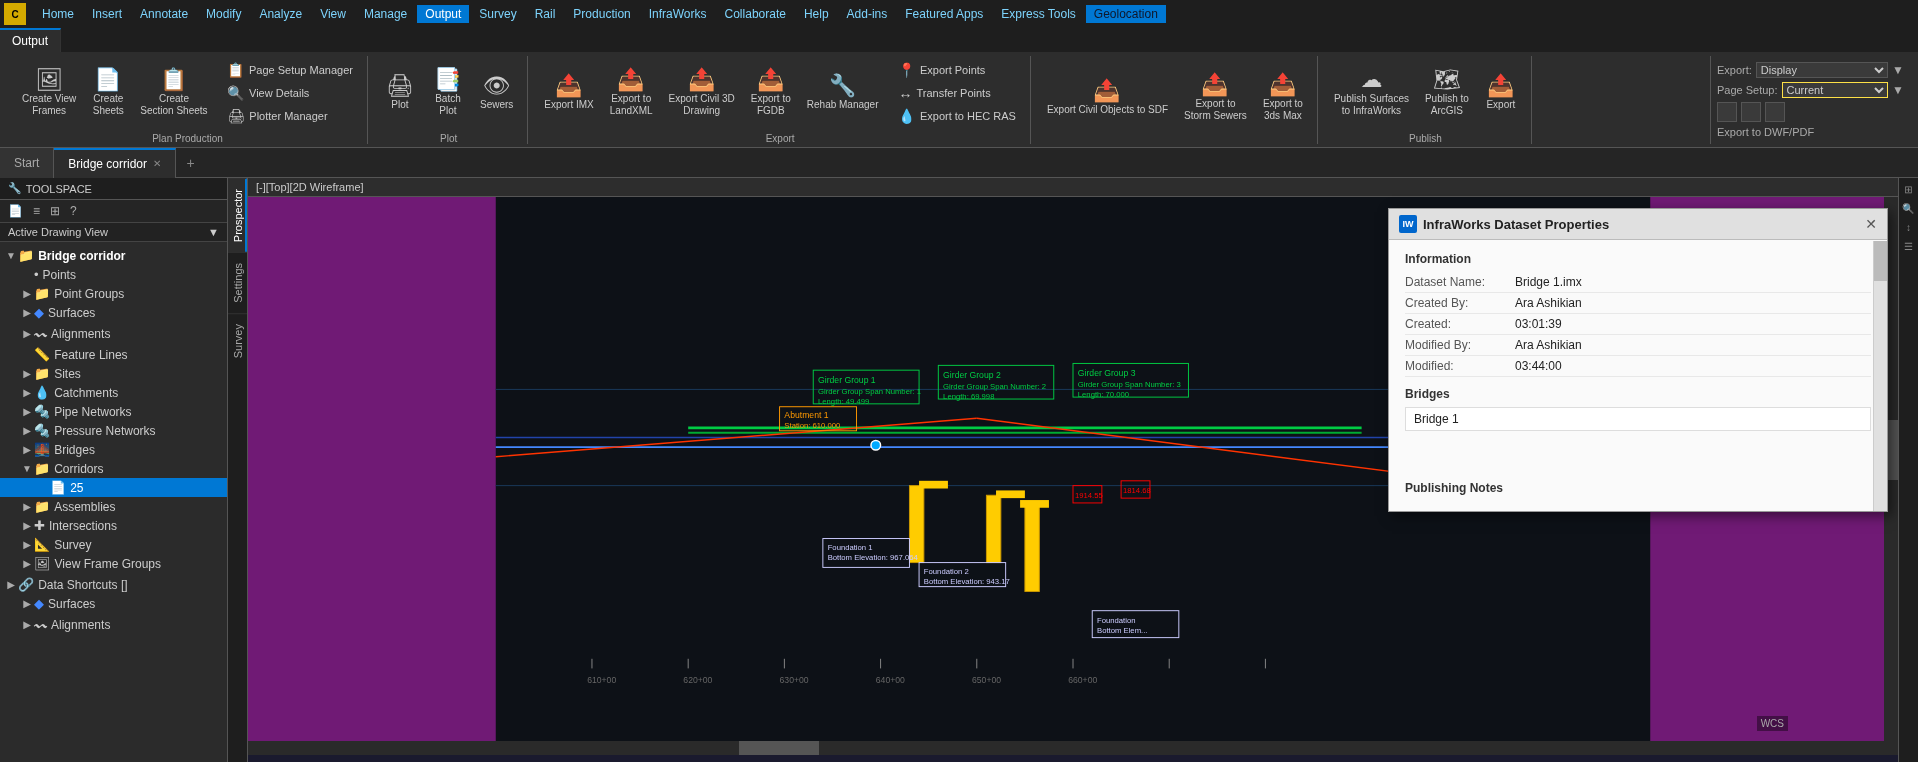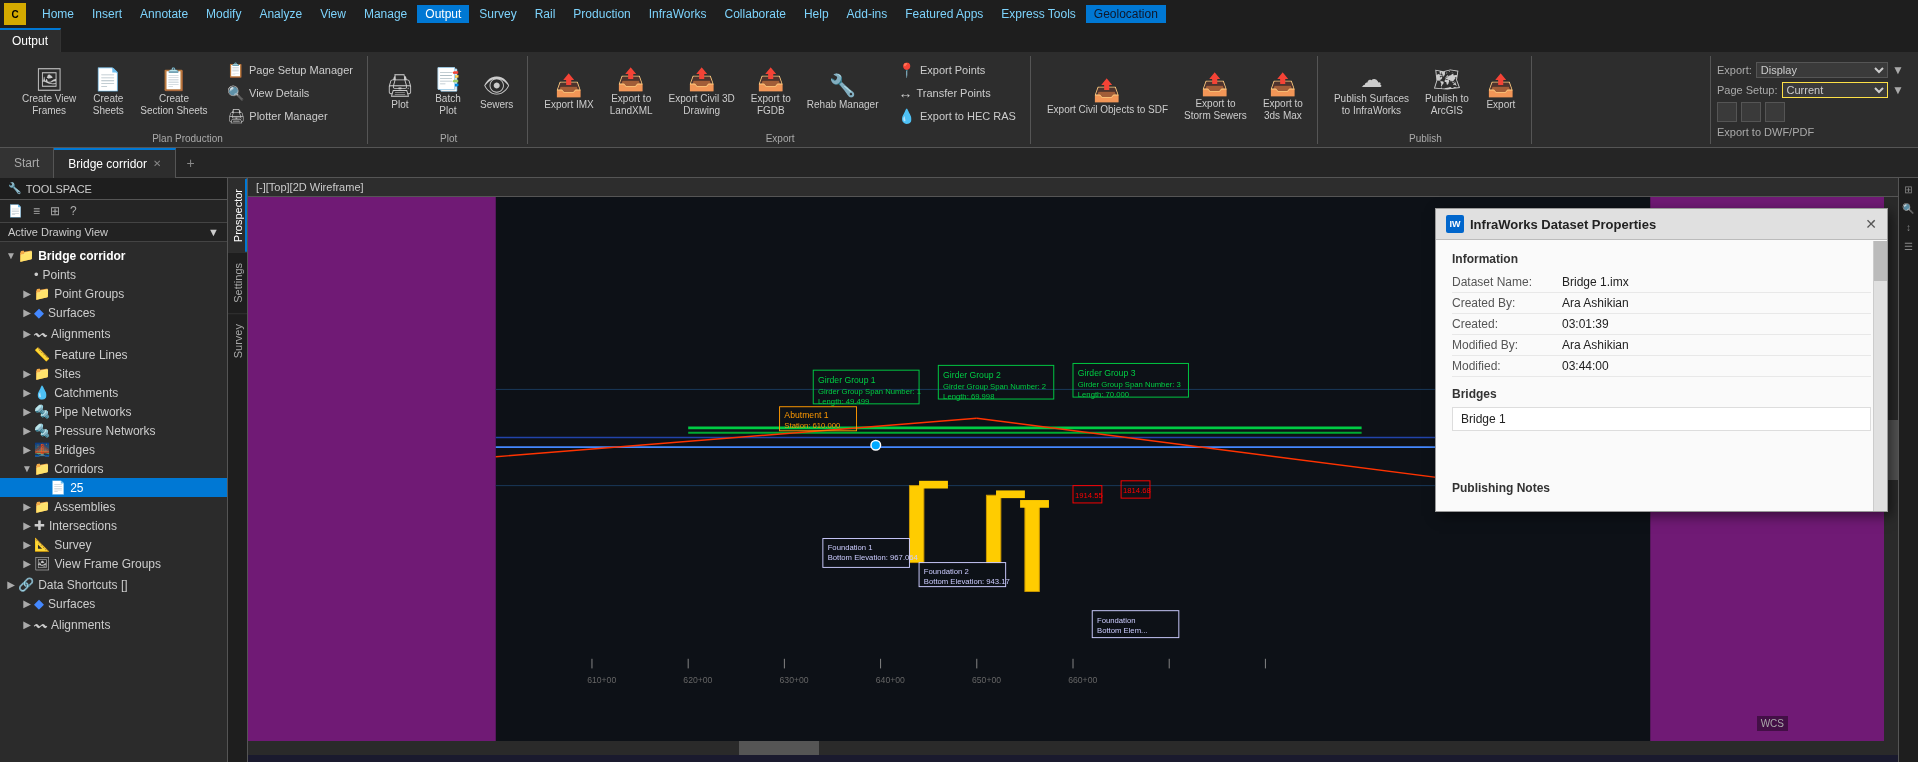--- a/index.html
+++ b/index.html
@@ -62,21 +62,21 @@
     #canvas-toolbar { background: #2d2d2d; border-bottom: 1px solid #555; padding: 3px 8px; font-size: 11px; color: #ccc; display: flex; align-items: center; gap: 8px; }
     #canvas { width: 100%; height: calc(100% - 26px); position: relative; background: #701a75; }
 
     
     #compass { position: absolute; top: 20px; right: 20px; width: 80px; height: 80px; }
 
     
     #right-sidebar { width: 18px; background: #1e1e1e; border-left: 1px solid #555; display: flex; flex-direction: column; }
 
     
-    #iw-dialog { position: absolute; top: 60px; right: 40px; width: 453px; background: #f0f0f0; border: 1px solid #999; box-shadow: 4px 4px 12px rgba(0,0,0,0.5); color: #222; z-index: 100; }
+    #iw-dialog { position: absolute; top: 60px; right: 40px; width: 500px; background: #f0f0f0; border: 1px solid #999; box-shadow: 4px 4px 12px rgba(0,0,0,0.5); color: #222; z-index: 100; }
     #iw-dialog-header { background: #e0e0e0; padding: 6px 10px; display: flex; align-items: center; justify-content: space-between; border-bottom: 1px solid #bbb; }
     #iw-dialog-header .dialog-title { display: flex; align-items: center; gap: 6px; font-size: 13px; font-weight: bold; color: #222; }
     #iw-dialog-header .dialog-logo { width: 18px; height: 18px; background: #0066cc; border-radius: 2px; display: flex; align-items: center; justify-content: center; color: #fff; font-size: 10px; font-weight: bold; }
     #iw-dialog-header .dialog-close { cursor: pointer; font-size: 14px; color: #555; background: none; border: none; }
     #iw-dialog-body { padding: 12px 16px; background: #fafafa; }
     .info-section-label { font-size: 12px; font-weight: bold; color: #333; margin-bottom: 6px; }
     .info-row { display: flex; padding: 3px 0; border-bottom: 1px solid #e8e8e8; }
     .info-key { width: 110px; font-size: 12px; color: #555; flex-shrink: 0; }
     .info-value { font-size: 12px; color: #222; }
     .bridges-section { margin-top: 10px; }

